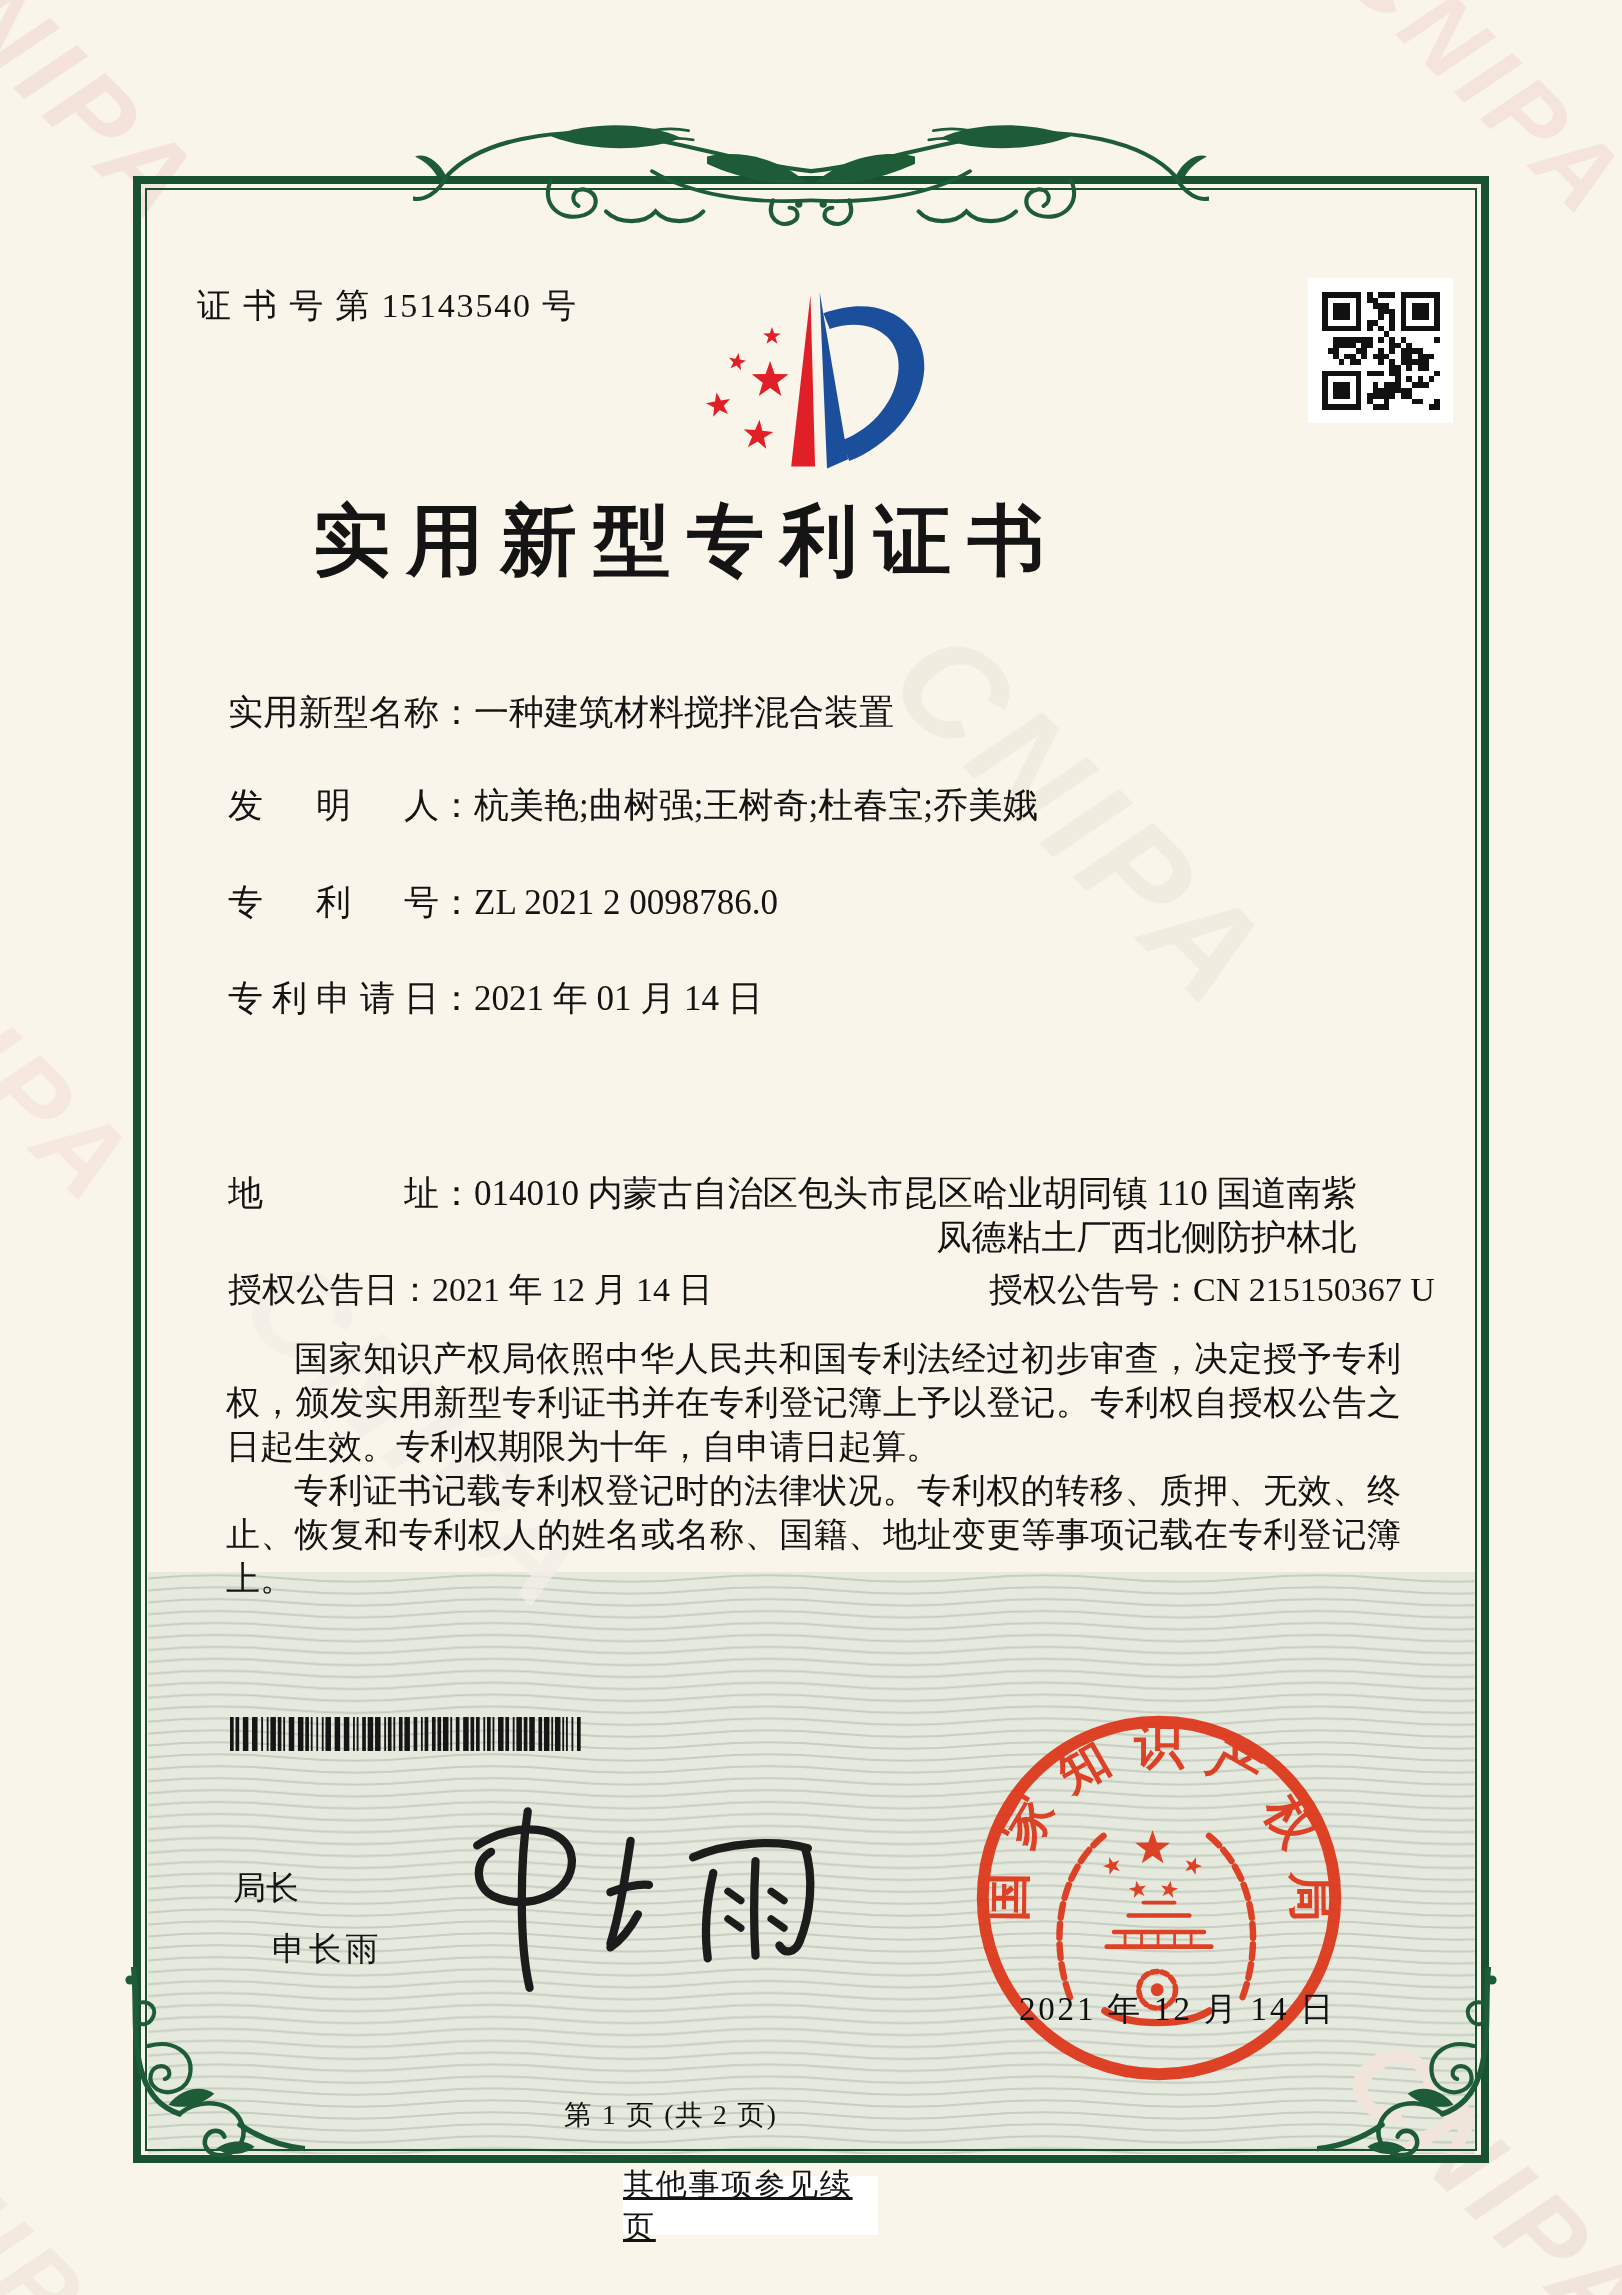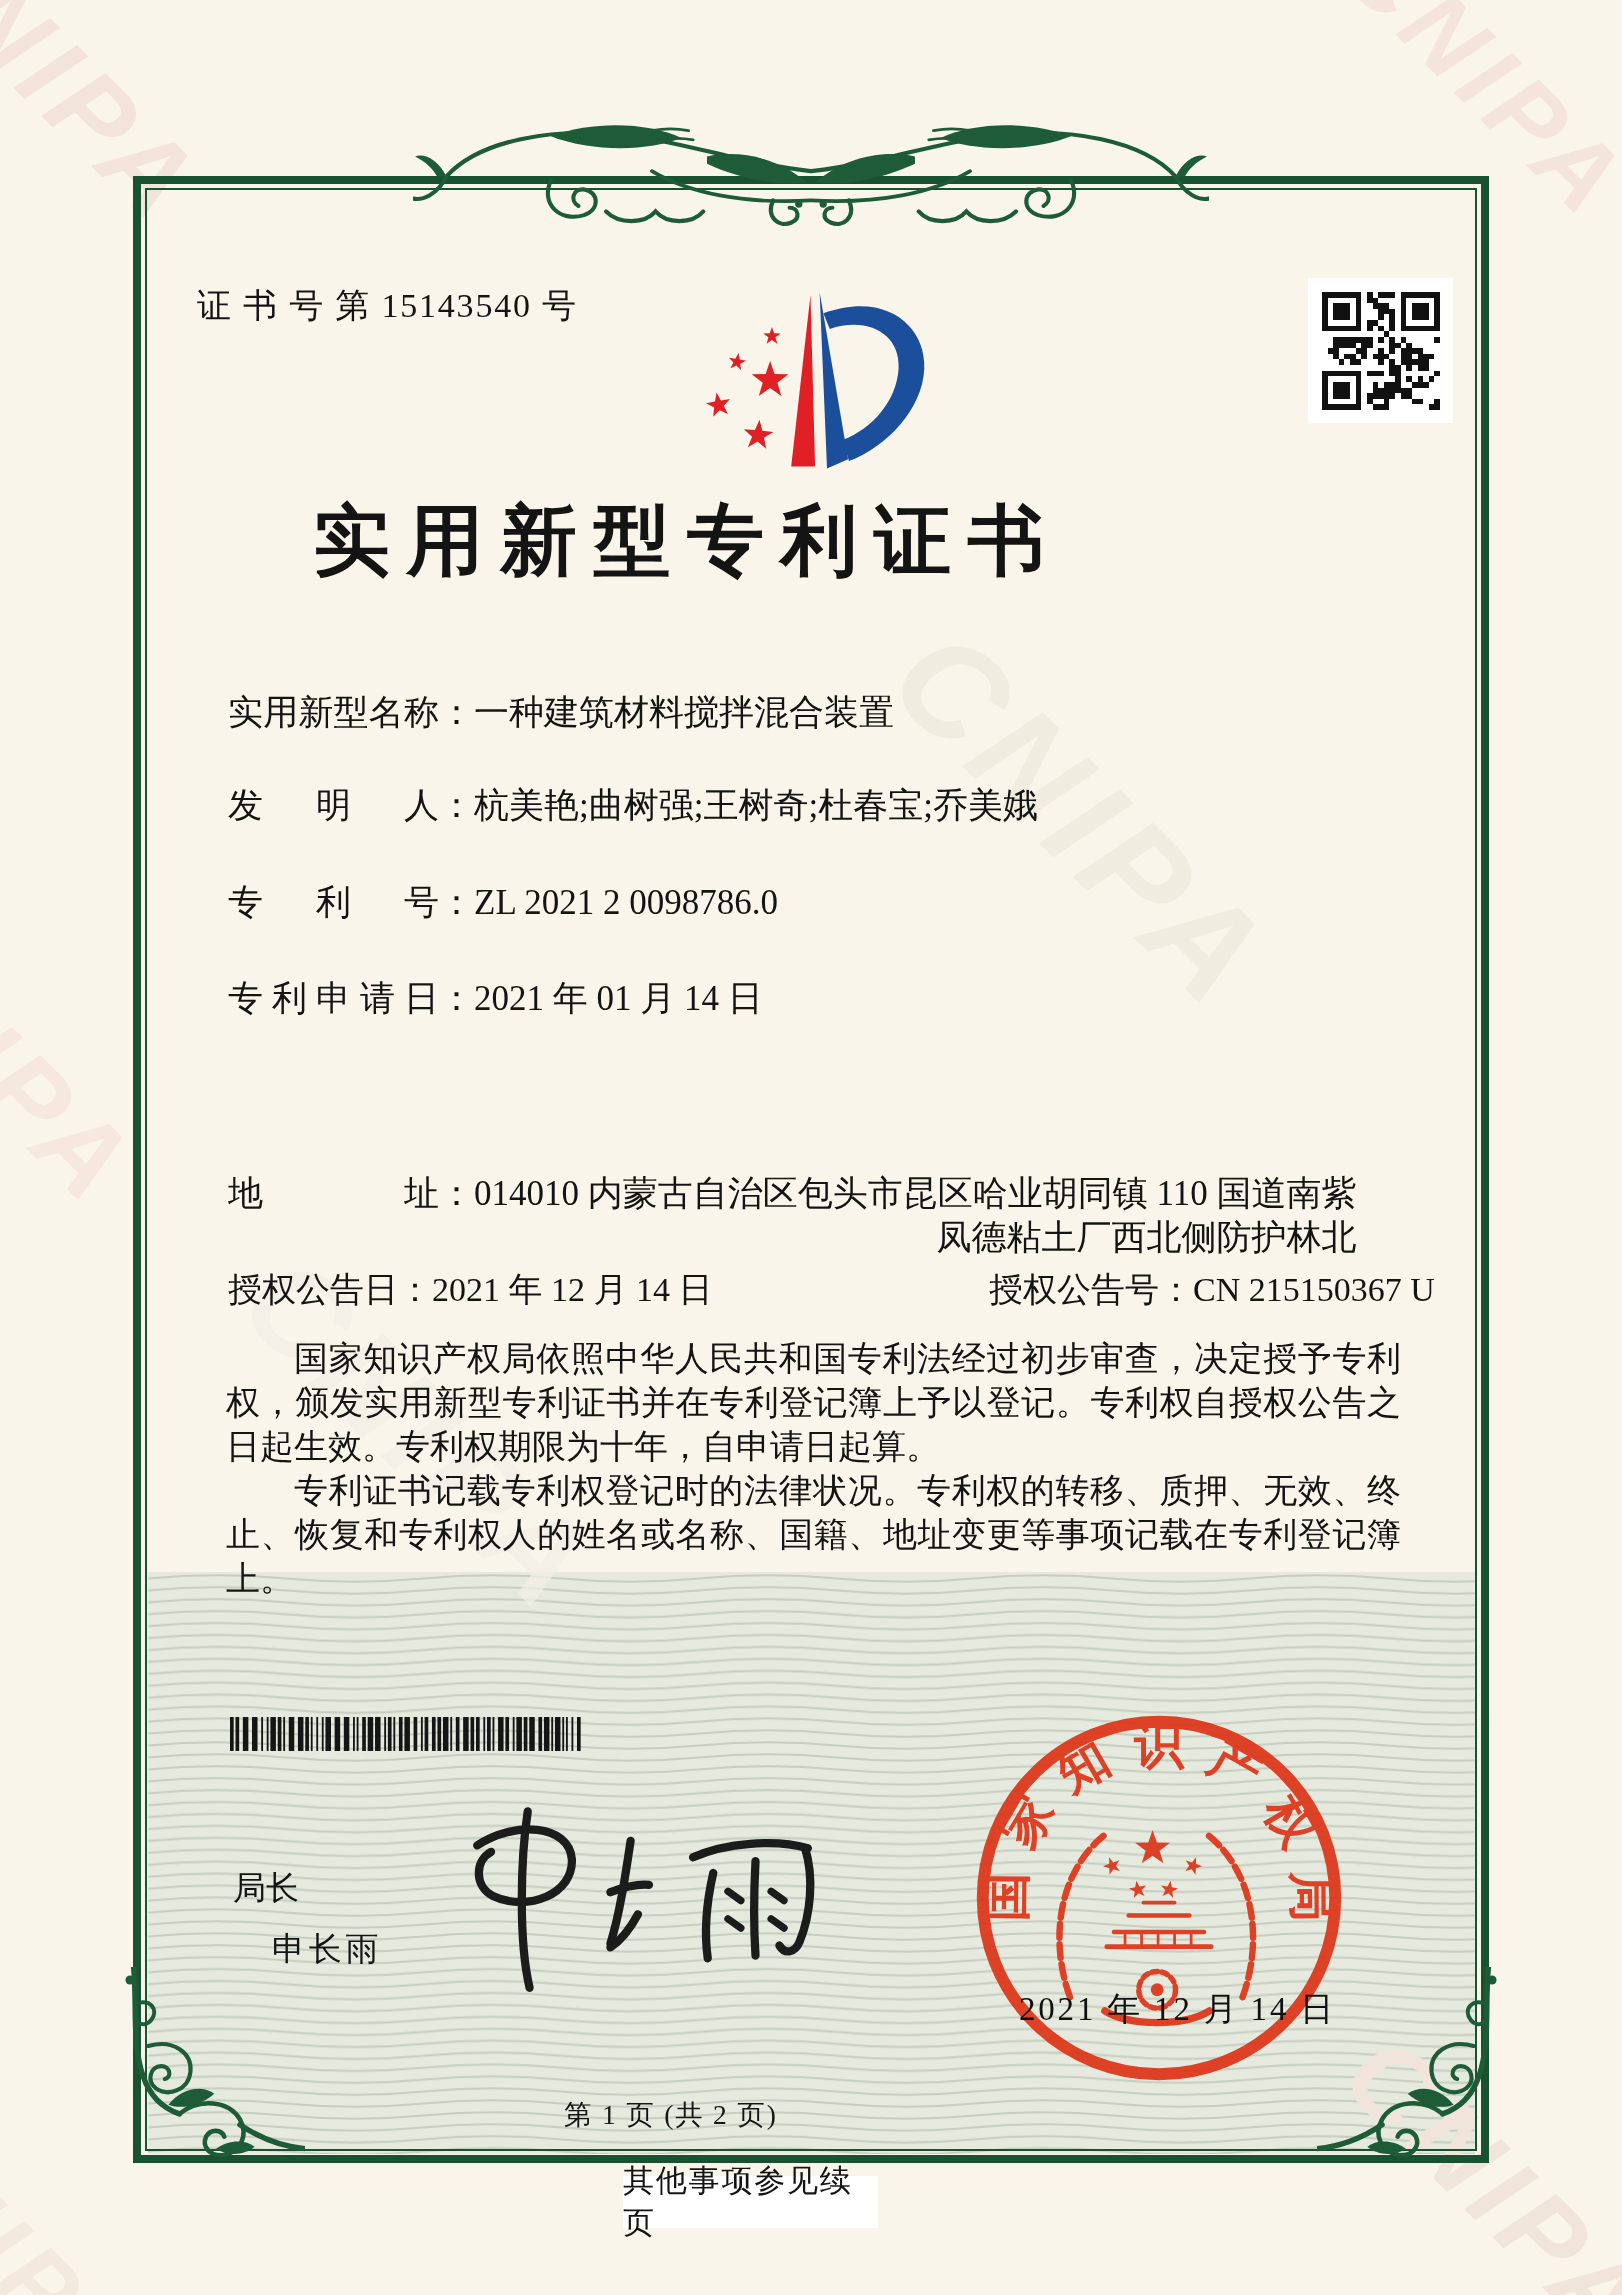--- a/index.html
+++ b/index.html
@@ -42,23 +42,23 @@
   .signer-title{position:absolute;left:233px;top:1866px;font-size:33px;z-index:4;
                 font-family:"Liberation Sans","DejaVu Sans",sans-serif;}
   .signer-name{position:absolute;left:240px;top:1927px;font-size:33px;z-index:4;
                font-family:"Liberation Sans","DejaVu Sans",sans-serif;letter-spacing:3.7px;margin-left:32px;}
   .signature{position:absolute;left:390px;top:1804px;z-index:4;}
   .seal{position:absolute;left:969px;top:1708px;z-index:3;}
   .sealdate{position:absolute;left:1019px;top:1987px;font-size:33px;letter-spacing:2.8px;
             color:#101010;z-index:5;}
   .pageinfo{position:absolute;left:564px;top:2097px;width:367px;text-align:left;
             font-size:27.5px;letter-spacing:1.8px;z-index:4;}
-  .notebox{position:absolute;left:623px;top:2176px;width:255px;height:52px;background:#ffffff;
+  .notebox{position:absolute;left:623px;top:2176px;width:255px;height:59px;background:#ffffff;
            display:flex;align-items:center;justify-content:center;font-size:31px;
-           letter-spacing:1.8px;z-index:4;}
+           letter-spacing:1.8px;z-index:4;text-decoration:underline;}
 </style>
 </head>
 <body>
 
 <div class="page">
 
   <div class="wm" style="left:-142px;top:4.6px;font-size:110px;color:#f4e3da;">CNIPA</div>
   <div class="wm" style="left:1309px;top:18.4px;font-size:101px;color:#f5e4db;">CNIPA</div>
   <div class="wm" style="left:849px;top:739px;font-size:138px;color:#f0ecdf;">CNIPA</div>
   <div class="wm" style="left:-207px;top:987px;font-size:110px;color:#f6e7df;">CNIPA</div>

